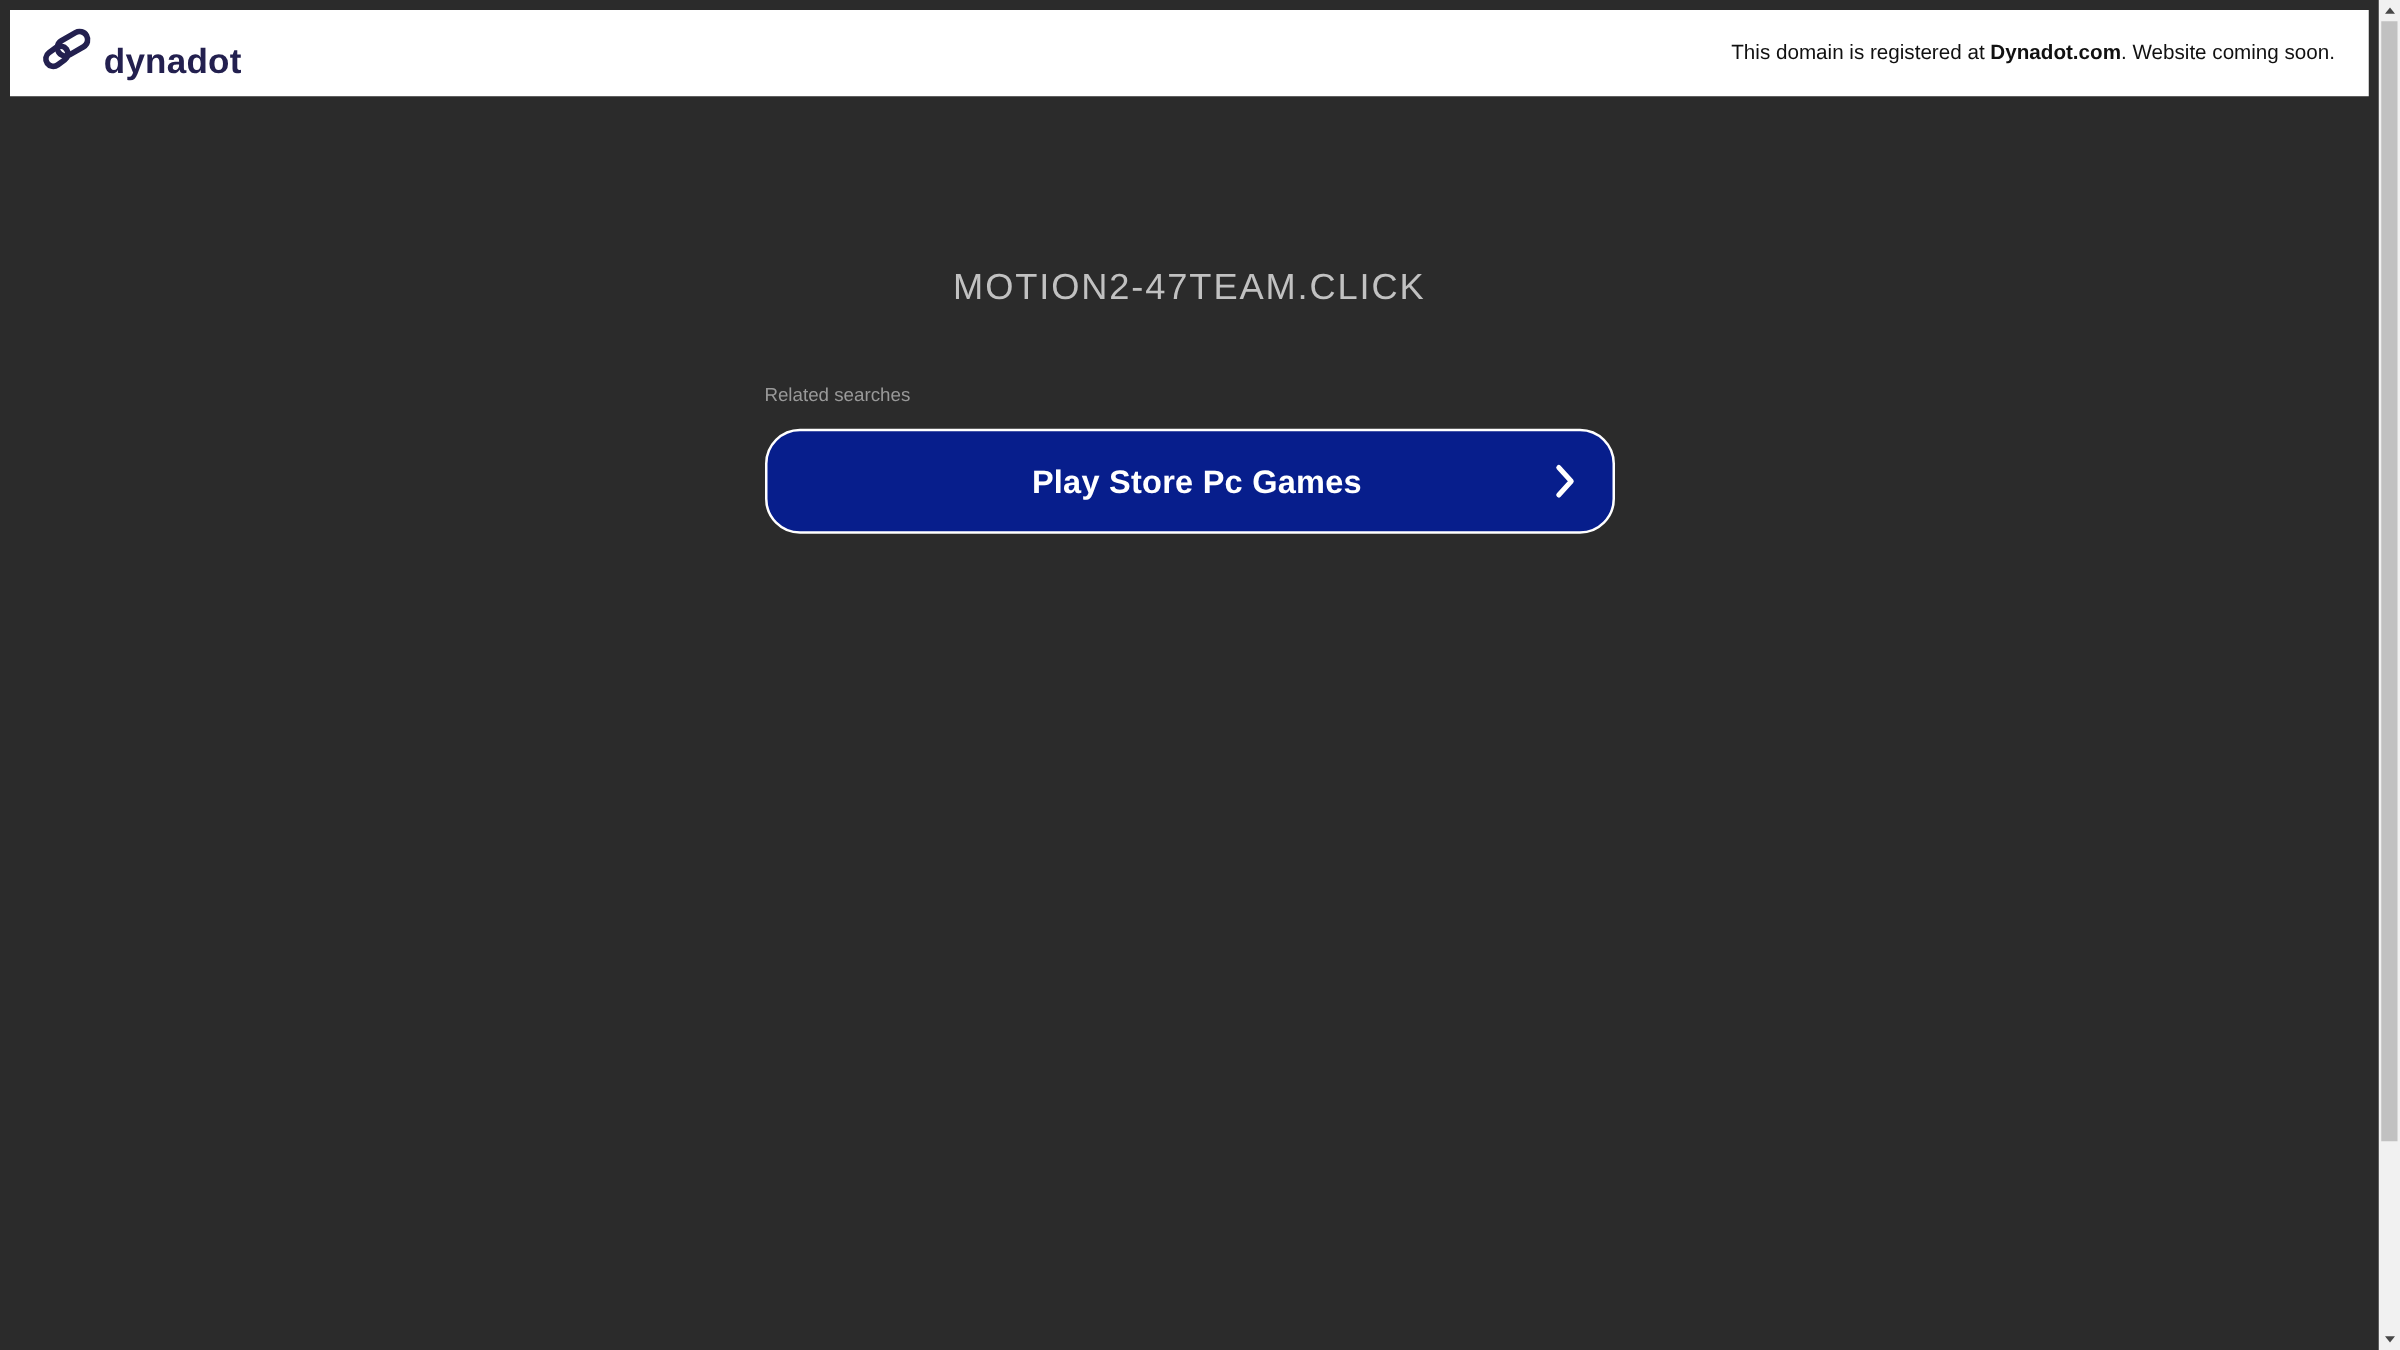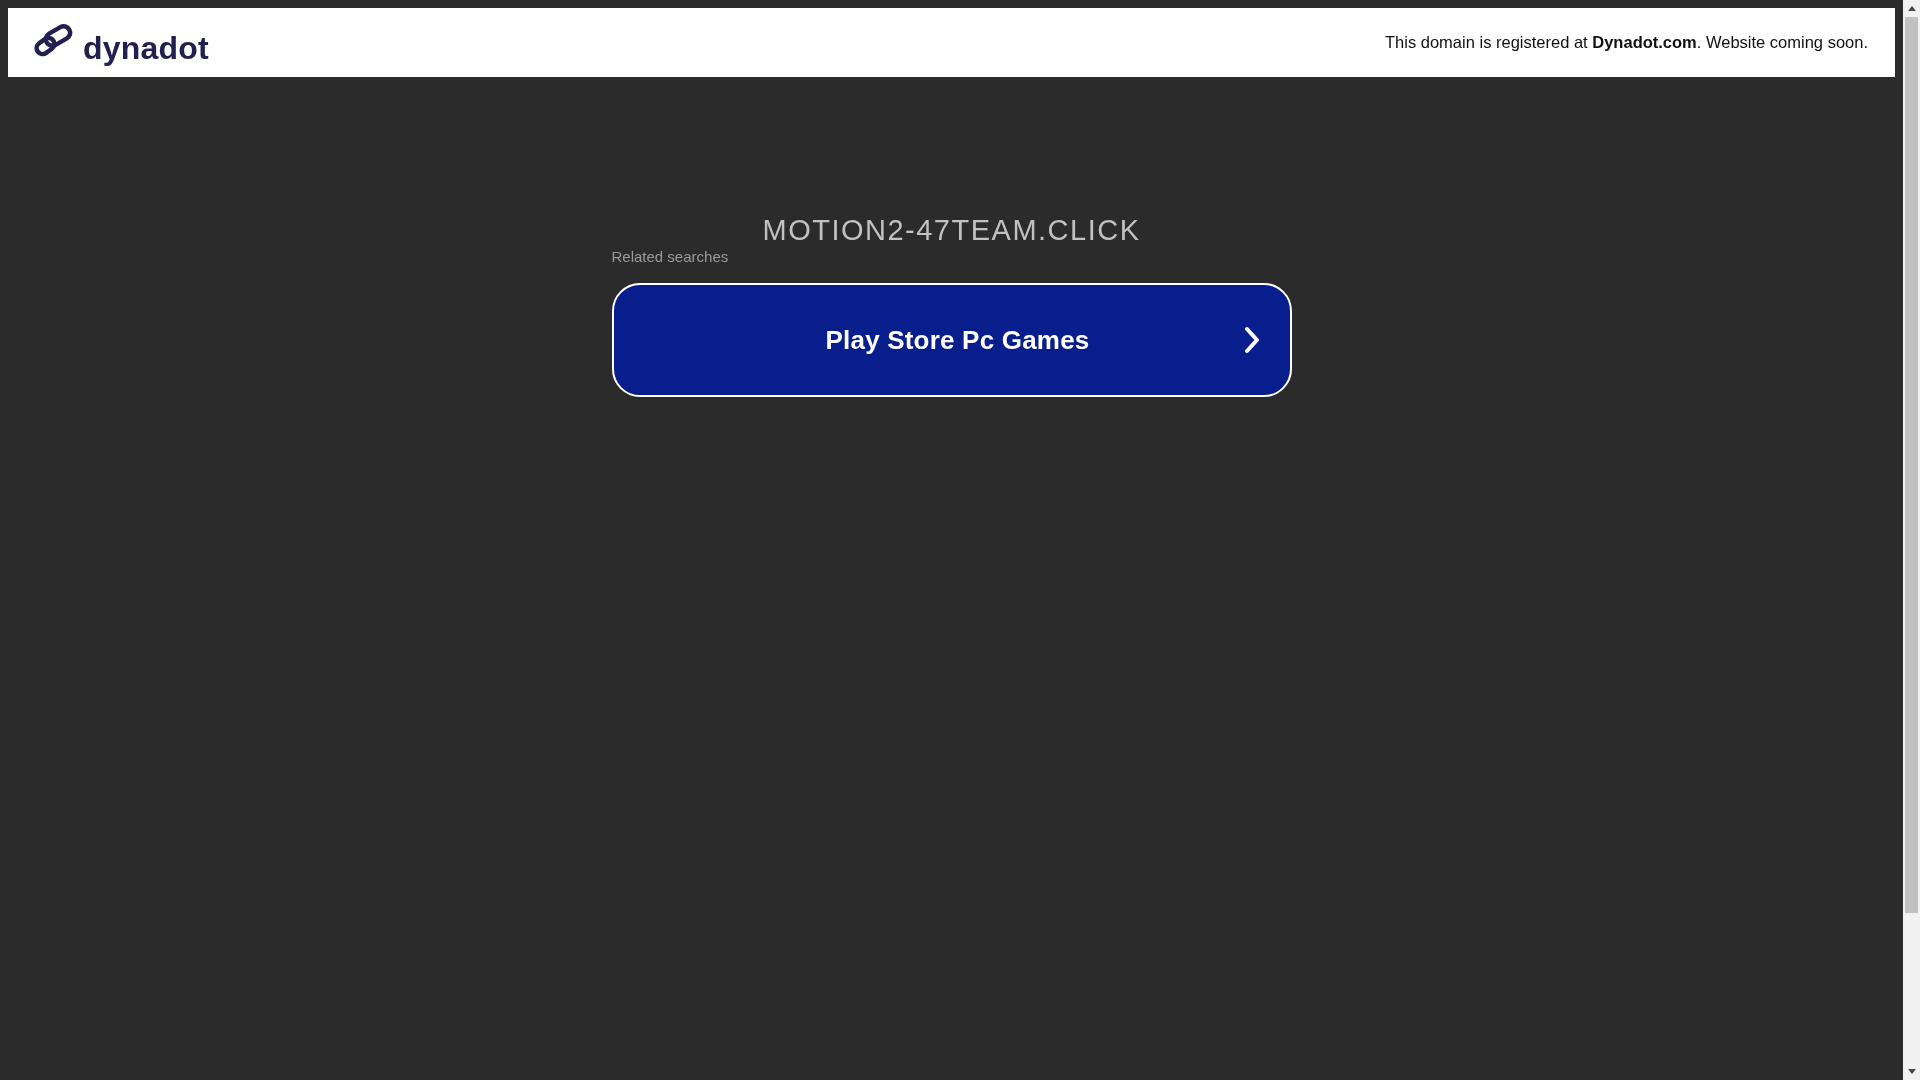--- a/index.html
+++ b/index.html
@@ -21,21 +21,21 @@
     justify-content: space-between;
   }
   .logo {
     display: flex;
     align-items: center;
     gap: 9px;
     padding-left: 26px;
     cursor: pointer;
   }
   .logo-text {
-    font-size: 32px;
+    font-size: 28px;
     font-weight: bold;
     color: #23204f;
     letter-spacing: 0.2px;
     margin-top: 12px;
   }
   .notice {
     padding-right: 27px;
     font-size: 16.5px;
     color: #111111;
     white-space: nowrap;
@@ -54,28 +54,29 @@
     line-height: 36px;
     font-weight: normal;
     letter-spacing: 1.5px;
     color: #c1c1c1;
   }
   .searches {
     width: 680px;
     margin: 0 auto;
   }
   .related-label {
+    margin-top: 60px;
     font-size: 15px;
     line-height: 18px;
     color: #999999;
   }
   .buttons { margin-top: 17px; }
   .search-button {
     position: relative;
-    width: 680px; height: 114px;
+    width: 680px; height: 84px;
     margin-bottom: 25px;
     background: #071e8c;
     border: 2px solid #ffffff;
     border-radius: 28px;
     display: flex;
     align-items: center;
     justify-content: center;
     cursor: pointer;
     padding-left: 12px;
   }

